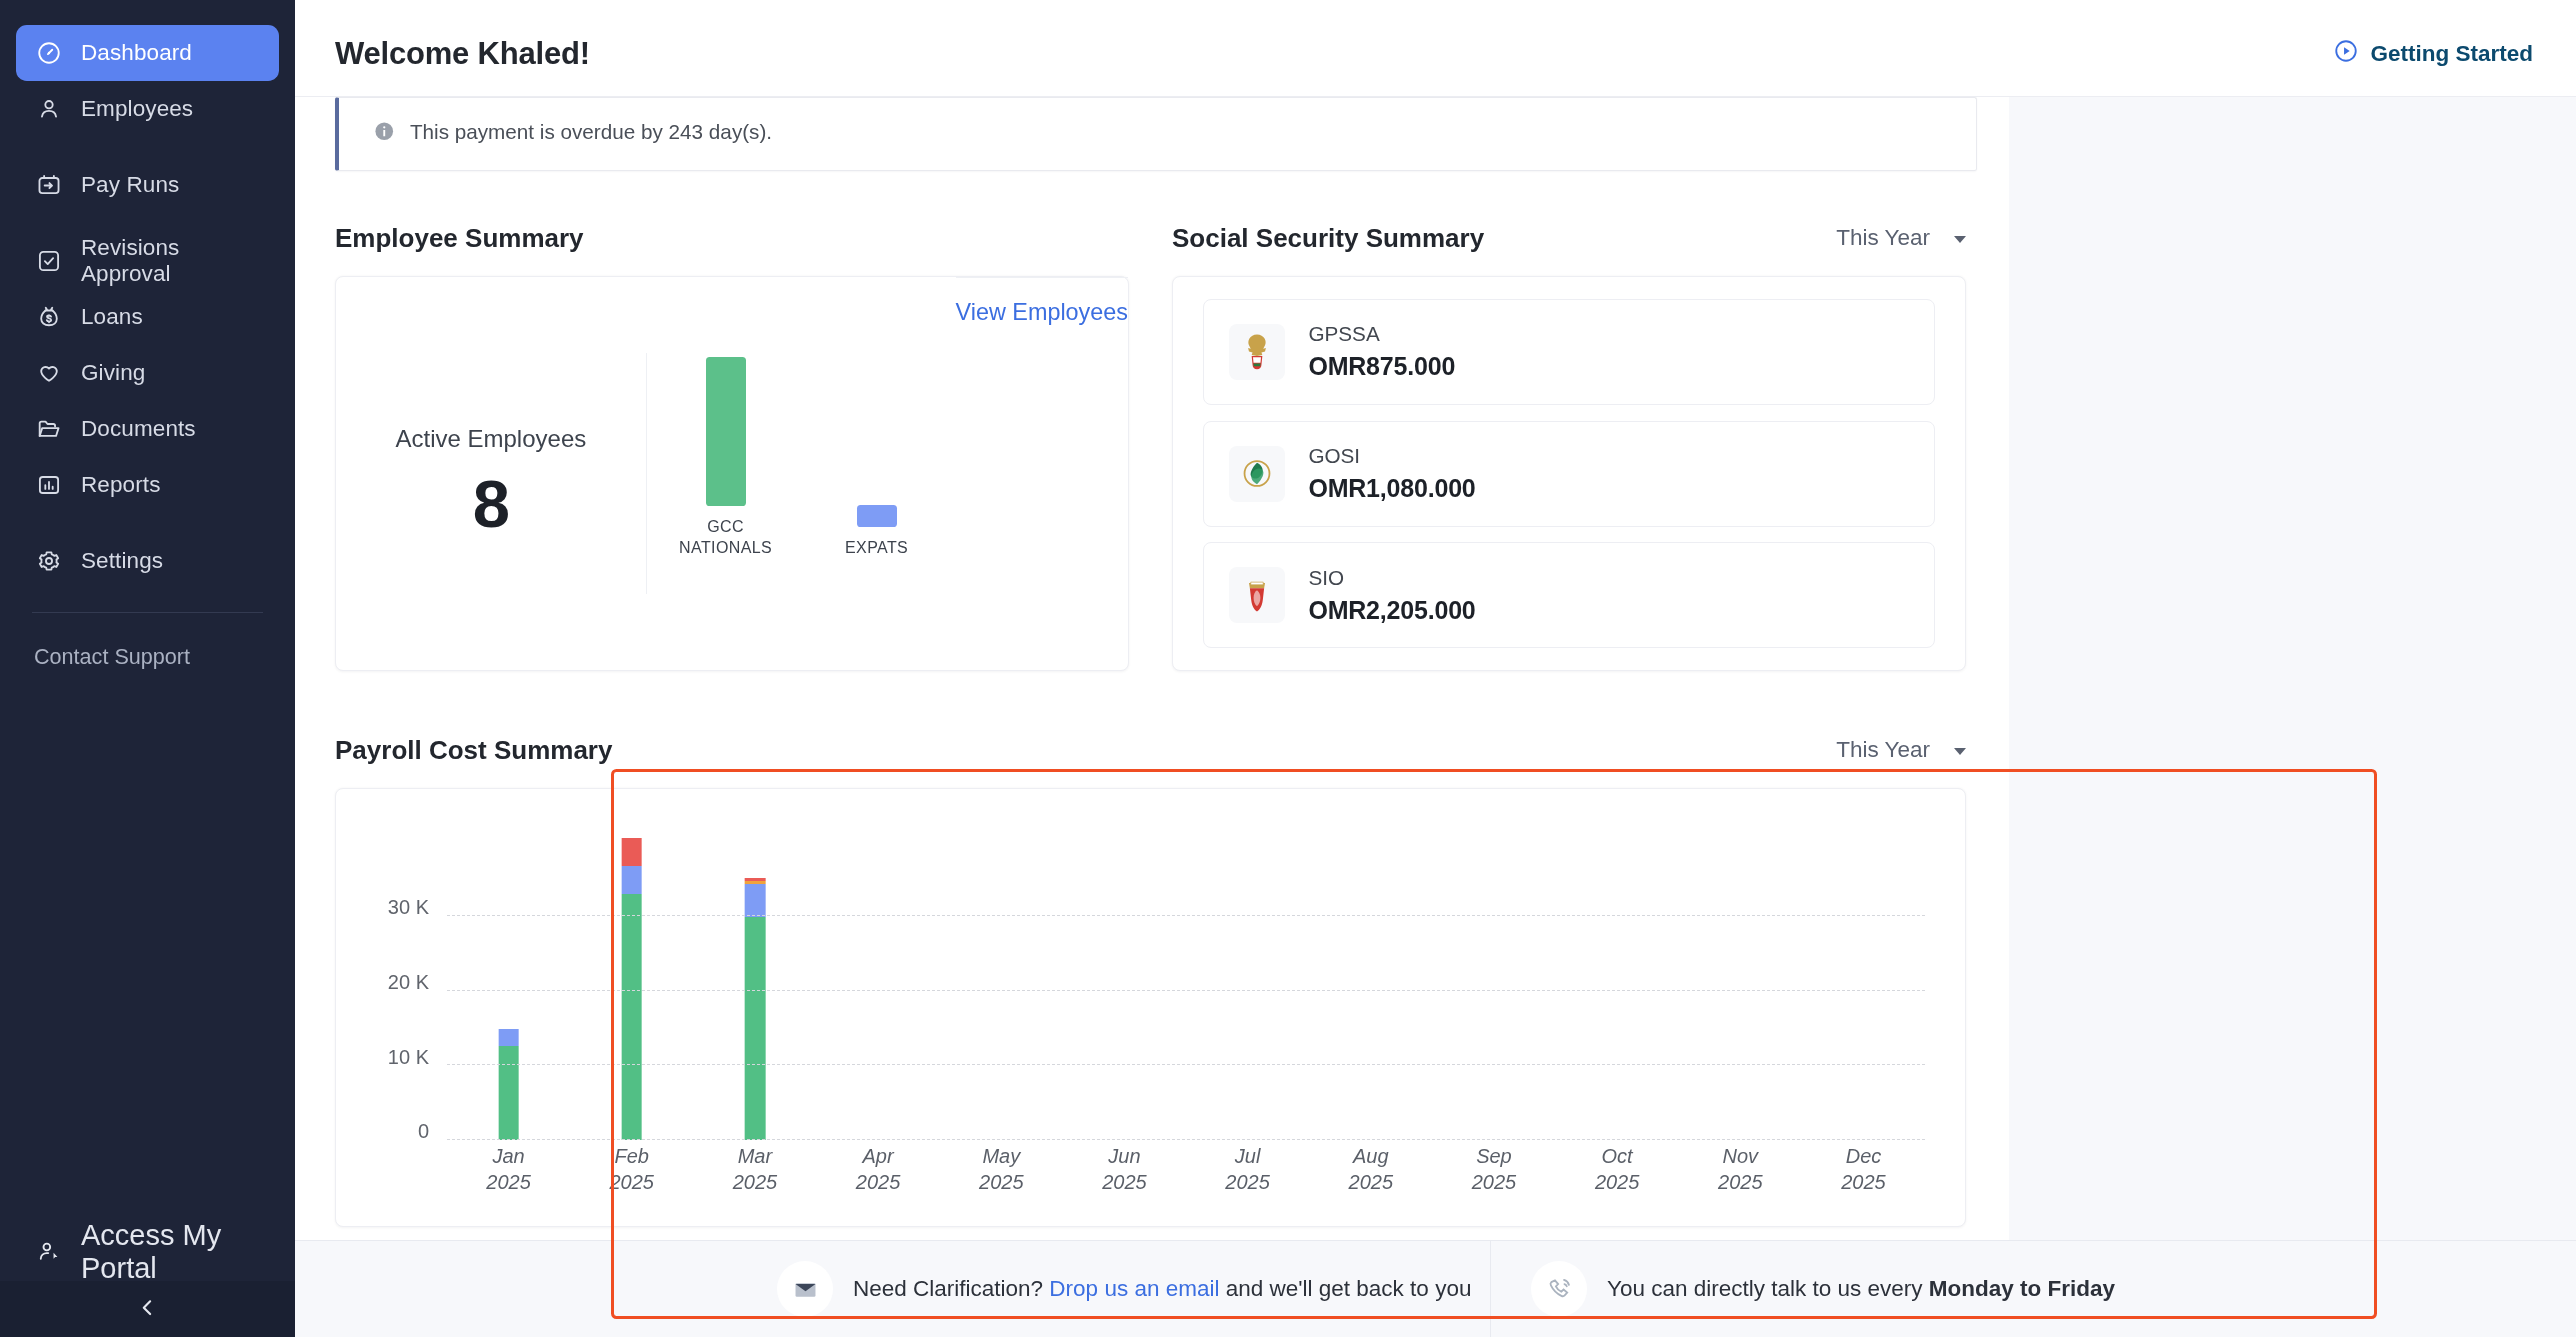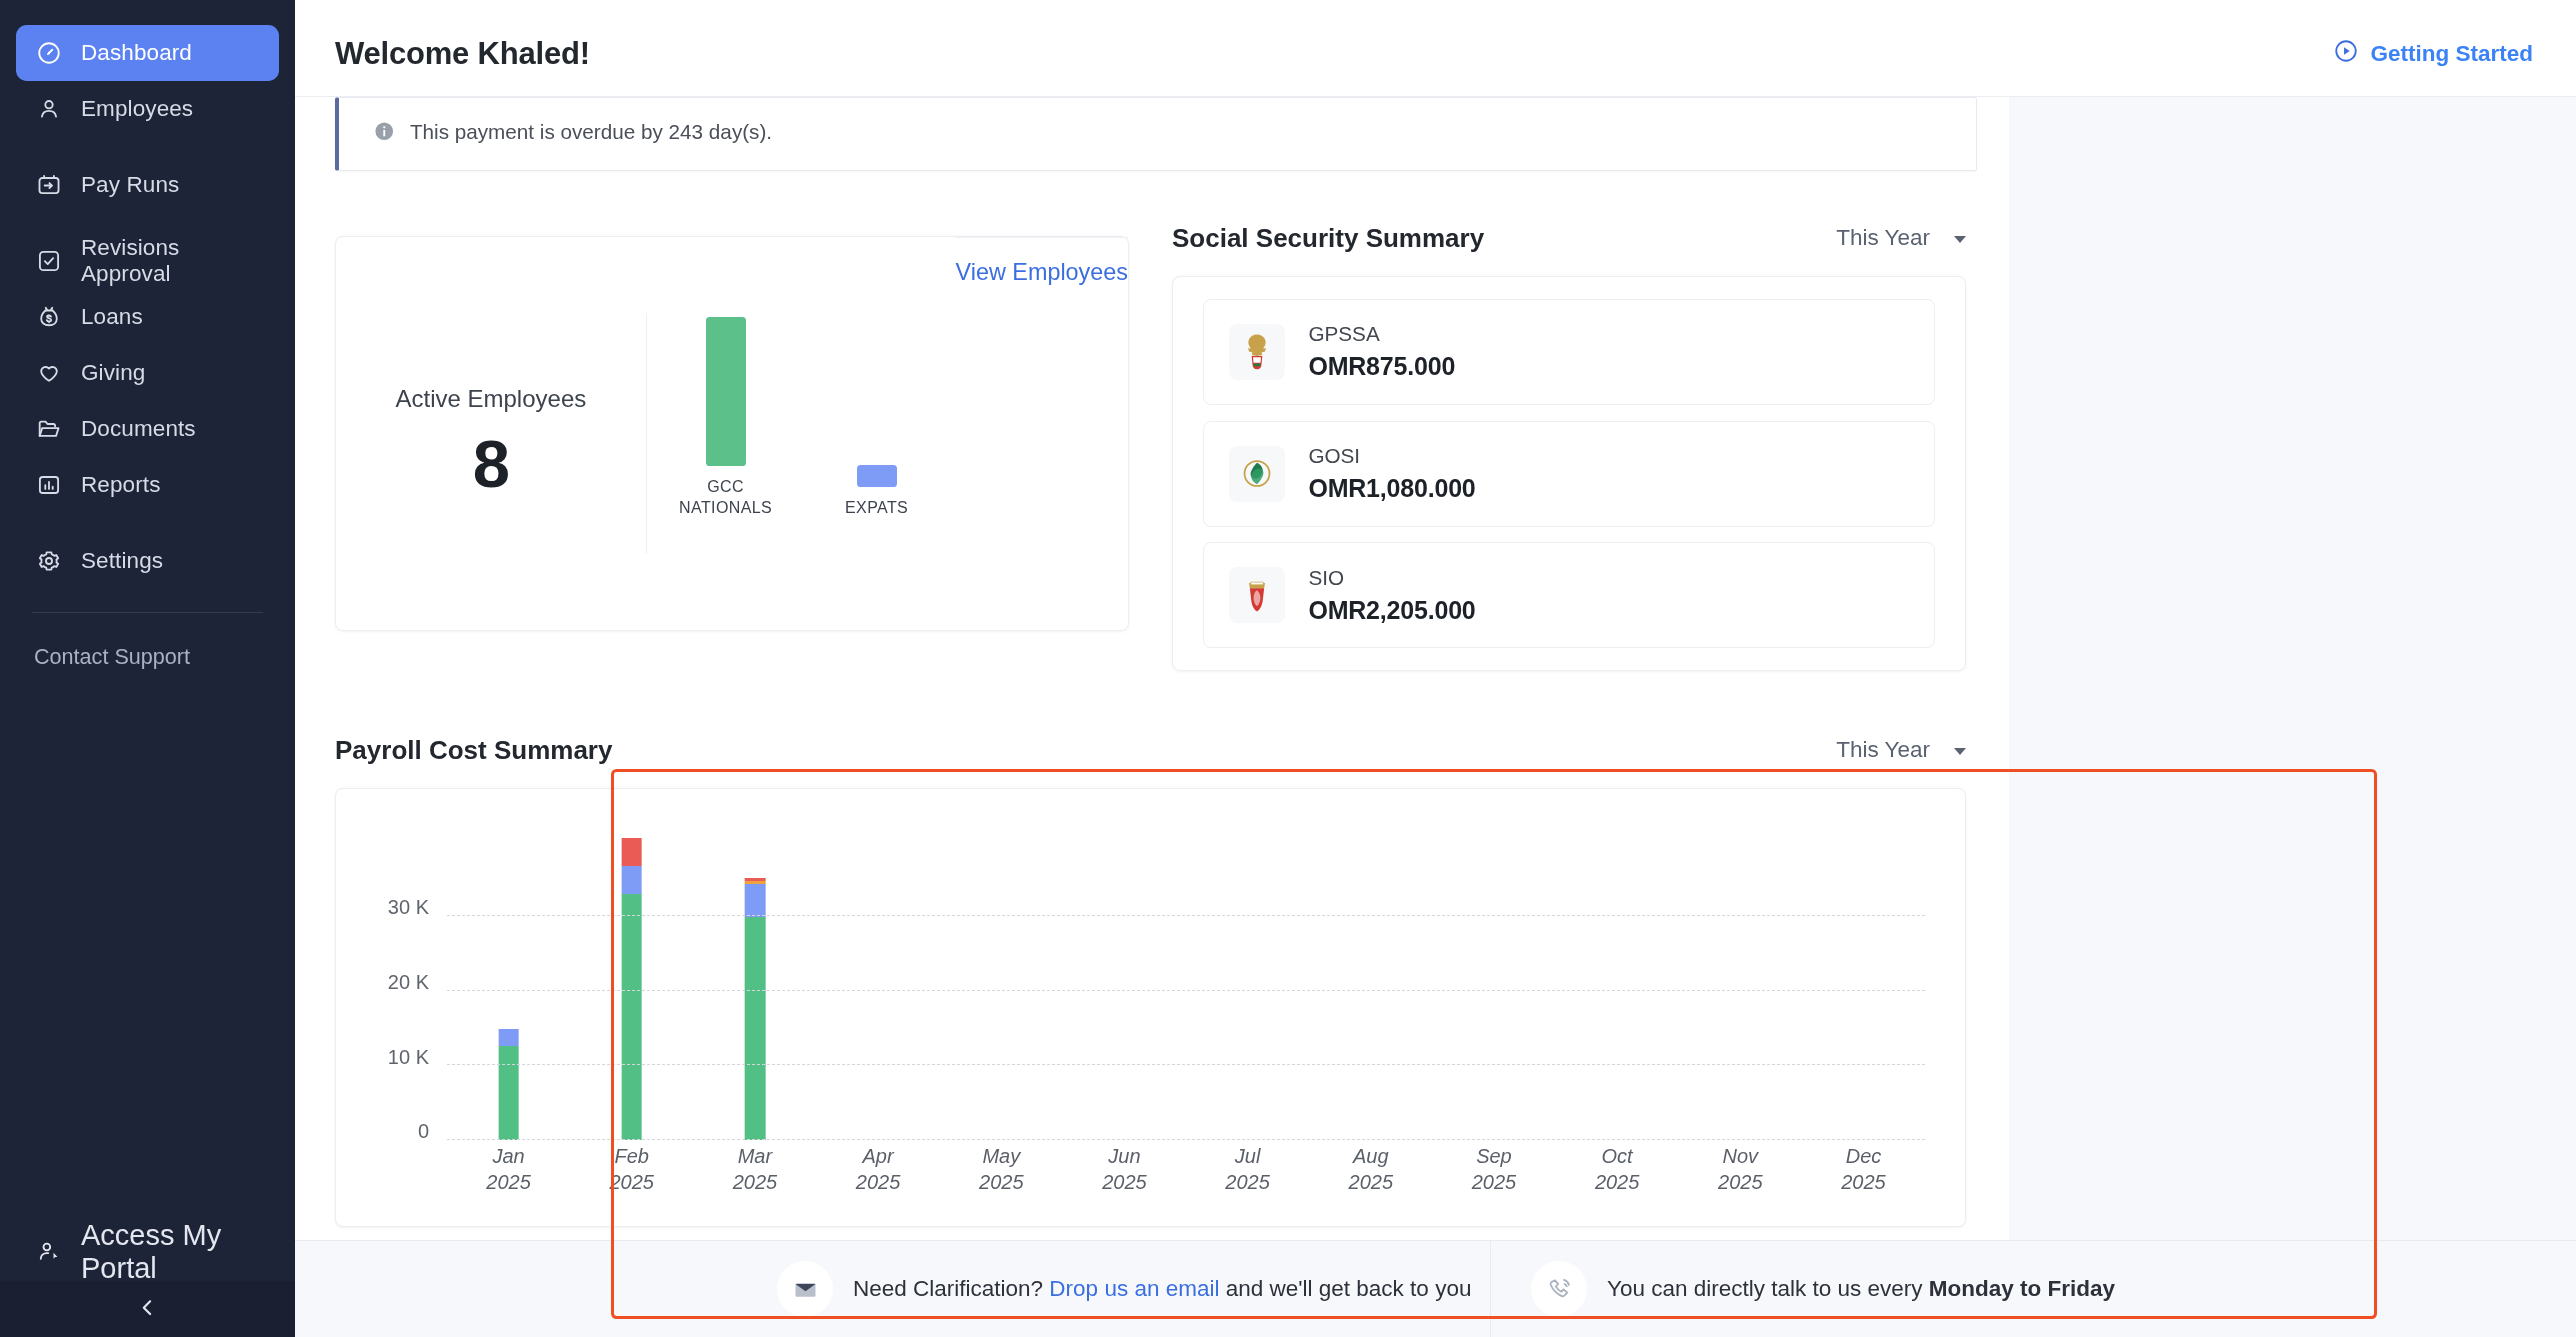--- a/index.html
+++ b/index.html
@@ -49,21 +49,21 @@
   .pane { flex:1 1 auto; height:1337px; display:flex; flex-direction:column; background:#f7f8fb; position:relative; }
 
   .topbar {
     height:97px; min-height:97px; background:#ffffff;
     display:flex; align-items:center; justify-content:space-between;
     padding:12px 43px 0 40px; border-bottom:0.9px solid #ecedf2;text-align:right;
   }
   .welcome { font-size:31px; font-weight:600; color:#23272e; letter-spacing:-0.2px; }
   .getting-started {
     display:flex; align-items:center; gap:11.7px;
-    color:#3b82f6; font-size:22.5px; font-weight:600; cursor:pointer;
+    color:#0c4a6e; font-size:22.5px; font-weight:600; cursor:pointer;
   }
   .getting-started svg { width:26px; height:26px; }
 
   
   .canvas {
     flex:1 1 auto; position:relative; overflow:hidden;
     background:#f7f8fb;
   }
   .content-col {
     position:absolute; left:0; top:0; width:1714px; bottom:0;
@@ -342,20 +342,23 @@
                   <path d="M12 6.6a1.2 1.2 0 1 1 0 2.4 1.2 1.2 0 0 1 0-2.4zM11 10.6h2v6.6h-2z" fill="#ffffff"></path>
                 </svg>
             </span>
             <span class="alert-txt">This payment is overdue by 243 day(s).</span>
           </div>
         </div>
 
         <div class="row-two">
 
           <section class="col-emp">
+            <div class="sec-head">
+              <div class="sec-title">Employee Summary</div>
+            </div>
             <div class="card emp-card">
               <div class="emp-body">
                 <div class="emp-left">
                   <div class="emp-label">Active Employees</div>
                   <div class="emp-count">8</div>
                 </div>
                 <div class="emp-right">
                   <div class="bargrp">
                     <div class="bar-v" id="empBar0" style="height: 149px; background: rgb(92, 192, 138);"></div>
                     <div class="bar-cap">GCC<br>NATIONALS</div>

